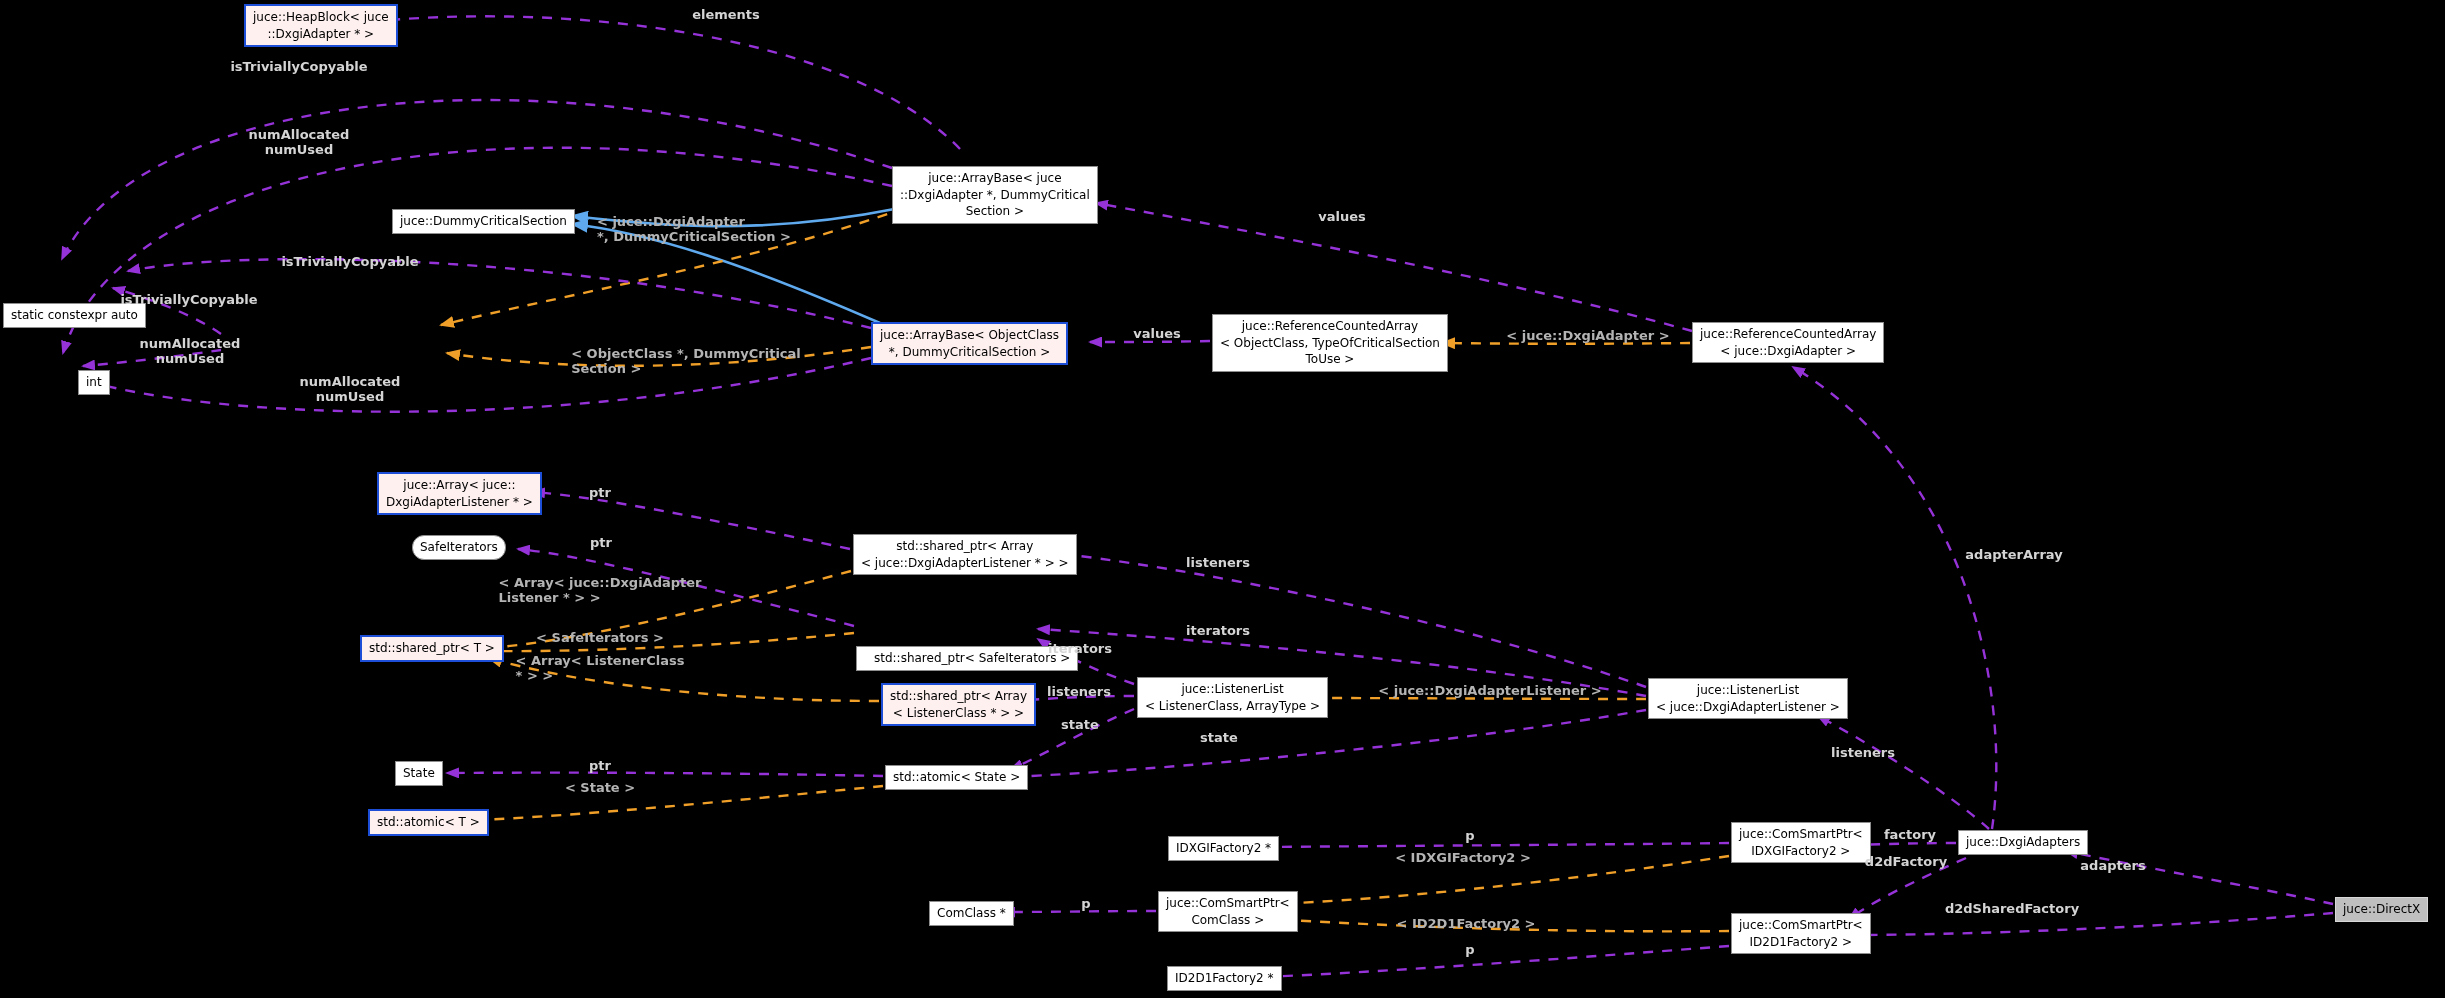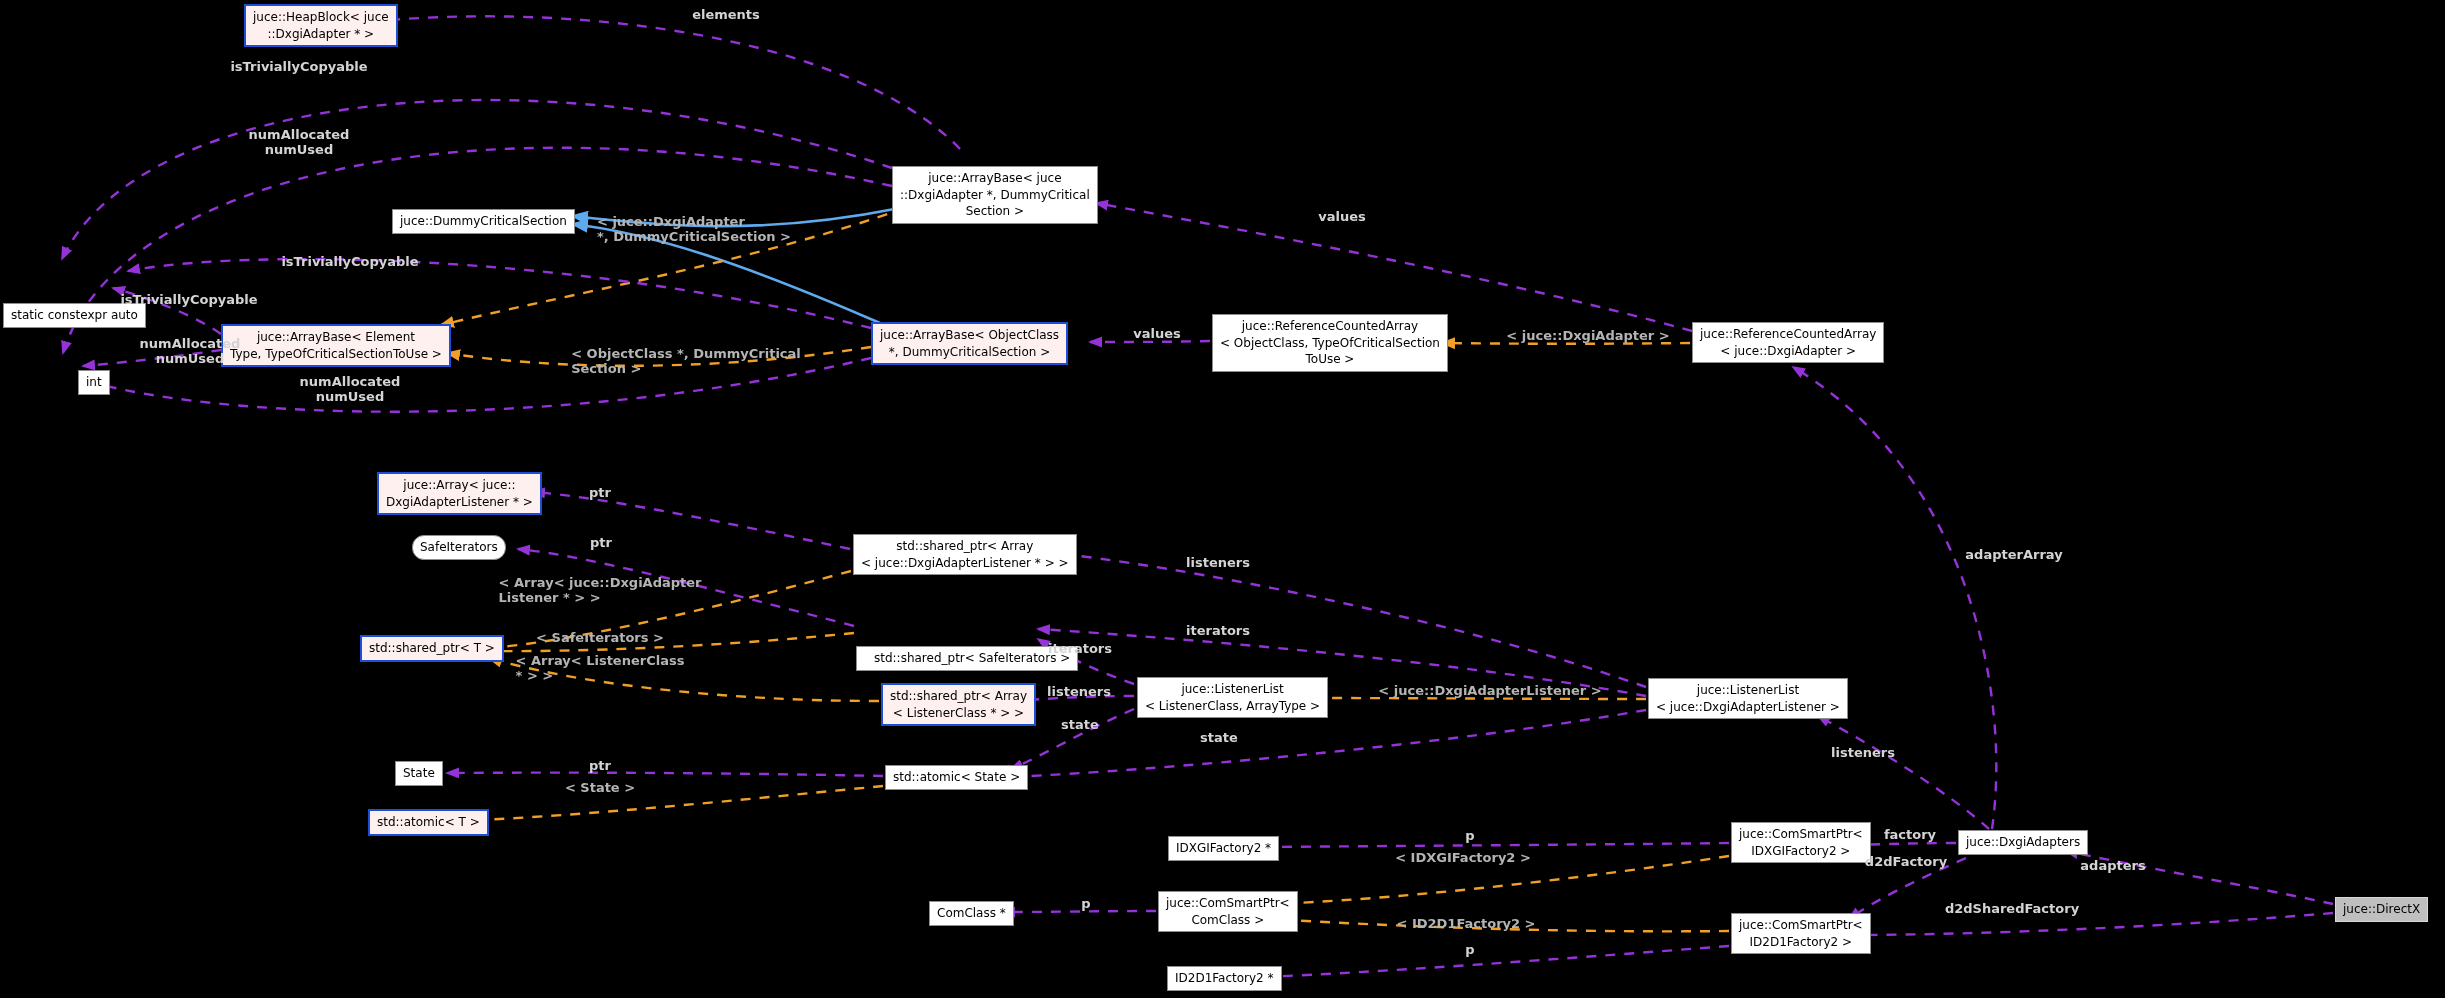--- a/index.html
+++ b/index.html
@@ -77,21 +77,20 @@
     <path class="edge usage" d="M 1989,829 C 1950,794 1878,748 1818,716" marker-end="url(#ap)"></path>
     <path class="edge usage" d="M 2333,904 C 2250,886 2135,866 2066,851" marker-end="url(#ap)"></path>
     <path class="edge usage" d="M 2333,913 C 2180,926 1985,935 1848,935" marker-end="url(#ap)"></path>
   </svg>
 
   <div class="node red" style="left:244px;top:4px;">juce::HeapBlock&lt; juce<br>::DxgiAdapter * &gt;</div>
   <div class="node" style="left:892px;top:166px;">juce::ArrayBase&lt; juce<br>::DxgiAdapter *, DummyCritical<br>Section &gt;</div>
   <div class="node" style="left:392px;top:209px;">juce::DummyCriticalSection</div>
   <div class="node" style="left:3px;top:262px;margin-top:41px;">static constexpr auto</div>
   <div class="node" style="left:46px;top:370px;margin-left:32px;">int</div>
-  <div class="node red" style="left:221px;top:324px;">juce::ArrayBase&lt; Element<br>Type, TypeOfCriticalSectionToUse &gt;</div>
   <div class="node red" style="left:871px;top:322px;">juce::ArrayBase&lt; ObjectClass<br>*, DummyCriticalSection &gt;</div>
   <div class="node" style="left:1212px;top:314px;">juce::ReferenceCountedArray<br>&lt; ObjectClass, TypeOfCriticalSection<br>ToUse &gt;</div>
   <div class="node" style="left:1692px;top:322px;">juce::ReferenceCountedArray<br>&lt; juce::DxgiAdapter &gt;</div>
   <div class="node red" style="left:377px;top:472px;">juce::Array&lt; juce::<br>DxgiAdapterListener * &gt;</div>
   <div class="node" style="left:412px;top:535px;border-radius:12px;">SafeIterators</div>
   <div class="node" style="left:853px;top:534px;">std::shared_ptr&lt; Array<br>&lt; juce::DxgiAdapterListener * &gt; &gt;</div>
   <div class="node red" style="left:360px;top:635px;">std::shared_ptr&lt; T &gt;</div>
   <div class="node" style="left:856px;top:646px;padding-left:17px;">std::shared_ptr&lt; SafeIterators &gt;</div>
   <div class="node red" style="left:881px;top:683px;">std::shared_ptr&lt; Array<br>&lt; ListenerClass * &gt; &gt;</div>
   <div class="node" style="left:1137px;top:677px;">juce::ListenerList<br>&lt; ListenerClass, ArrayType &gt;</div>

